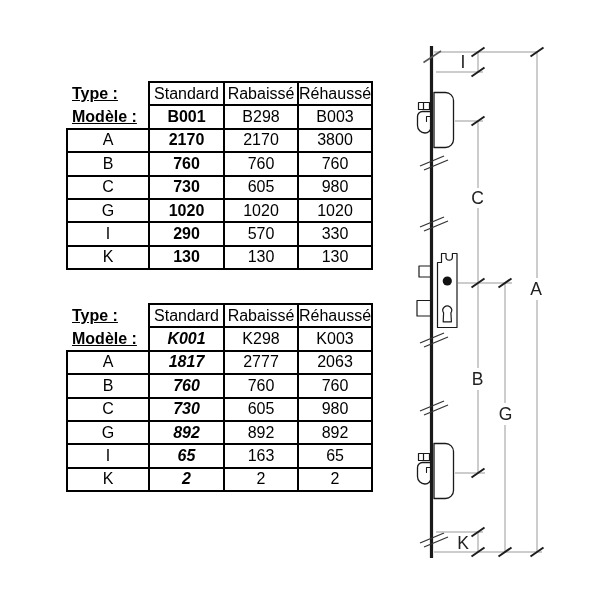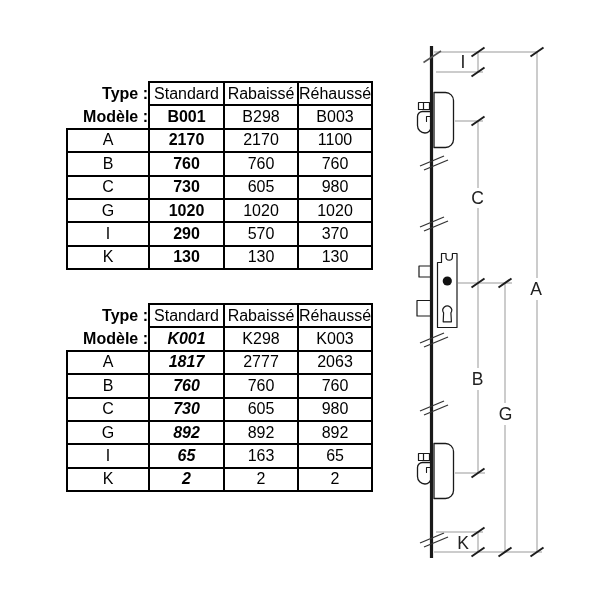--- a/index.html
+++ b/index.html
@@ -11,21 +11,21 @@
   .spec-table{
     position:absolute;border-collapse:collapse;table-layout:fixed;
     font-family:"Liberation Sans", sans-serif;
   }
   .spec-table td{
     border:2px solid #000;text-align:center;vertical-align:middle;
     font-size:16px;height:21.4px;padding:0;color:#000;white-space:nowrap;
     overflow:hidden;
   }
   .spec-table td.plain{
-    border:none;text-align:right;padding-left:5px;font-weight:bold;
+    border:none;text-align:left;padding-left:5px;font-weight:bold;text-decoration:underline;
   }
   .spec-table td.hdr{font-weight:normal;}
   .spec-table td.stdb{font-weight:bold;border-radius:9px;}
   .spec-table td.stdi{font-weight:bold;font-style:italic;margin-left:24px;}
   #table-b001{left:66px;top:81px;}
   #table-k001{left:66px;top:303px;}
   #diagram-svg{position:absolute;left:0;top:0;}
   svg text{
     font-family:"Liberation Sans", sans-serif;
     font-size:17.5px;fill:#222222;
@@ -51,21 +51,21 @@
   <tr>
     <td class="plain">Modèle :</td>
     <td class="stdb">B001</td>
     <td>B298</td>
     <td>B003</td>
   </tr>
   <tr>
     <td>A</td>
     <td class="stdb">2170</td>
     <td>2170</td>
-    <td>1100</td>
+    <td>3800</td>
   </tr>
   <tr>
     <td>B</td>
     <td class="stdb">760</td>
     <td>760</td>
     <td>760</td>
   </tr>
   <tr>
     <td>C</td>
     <td class="stdb">730</td>
@@ -75,21 +75,21 @@
   <tr>
     <td>G</td>
     <td class="stdb">1020</td>
     <td>1020</td>
     <td>1020</td>
   </tr>
   <tr>
     <td>I</td>
     <td class="stdb">290</td>
     <td>570</td>
-    <td>370</td>
+    <td>330</td>
   </tr>
   <tr>
     <td>K</td>
     <td class="stdb">130</td>
     <td>130</td>
     <td>130</td>
   </tr>
 </tbody>
   </table>
 

